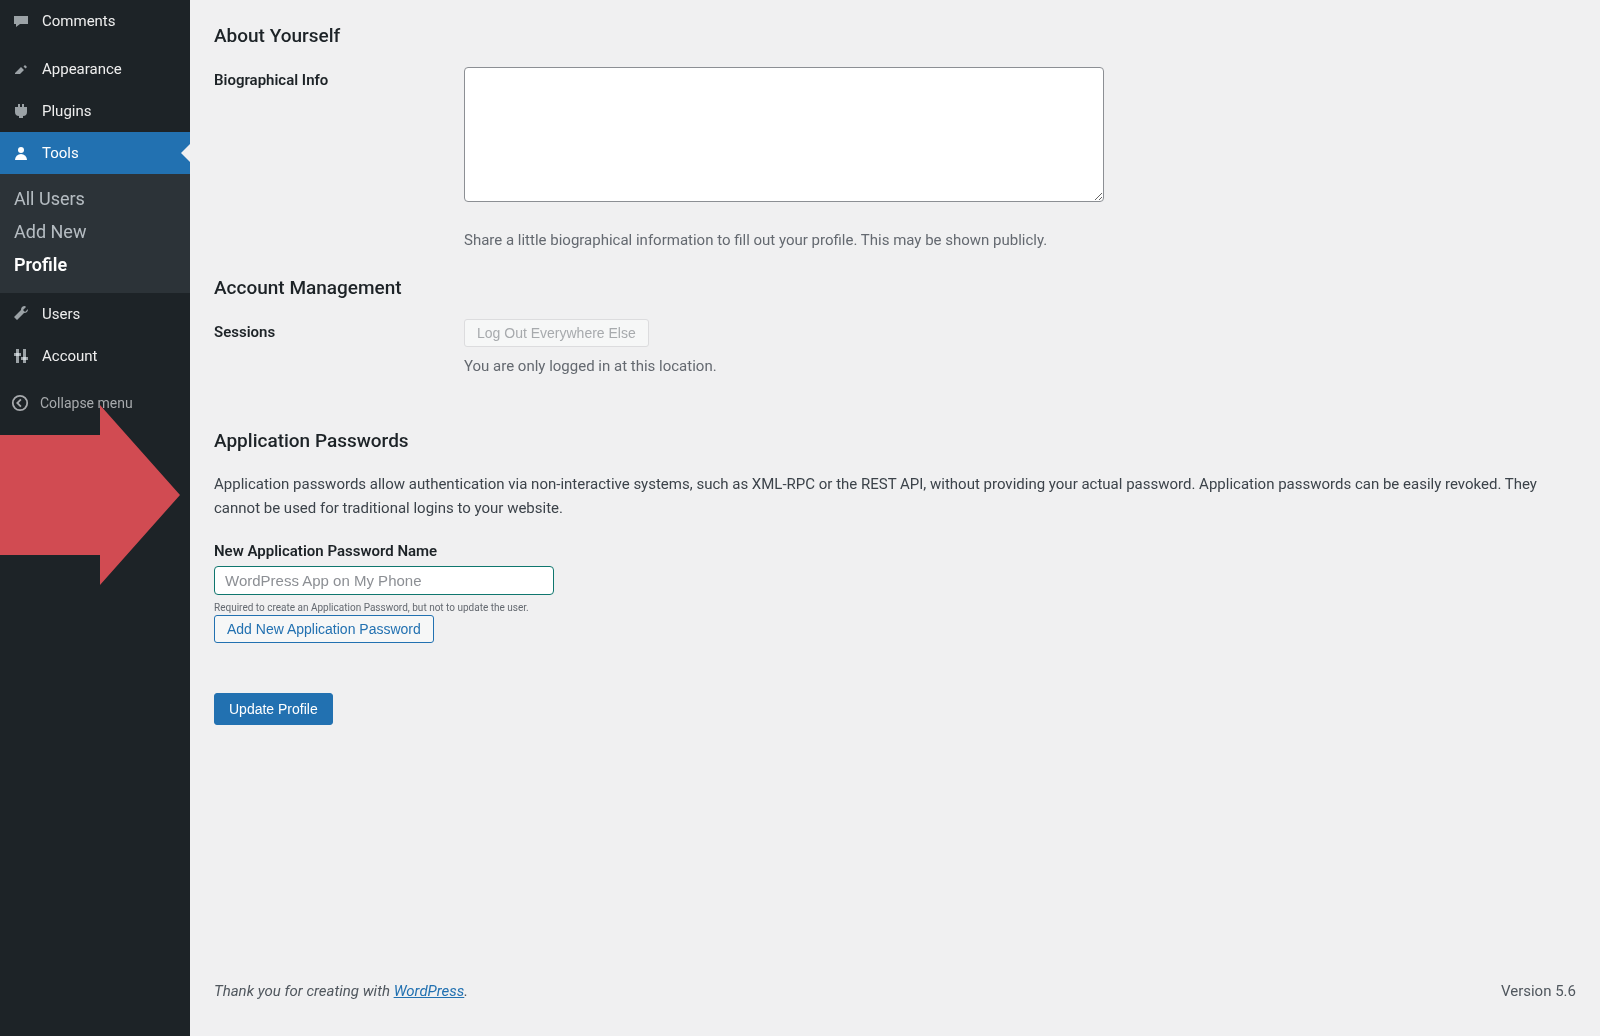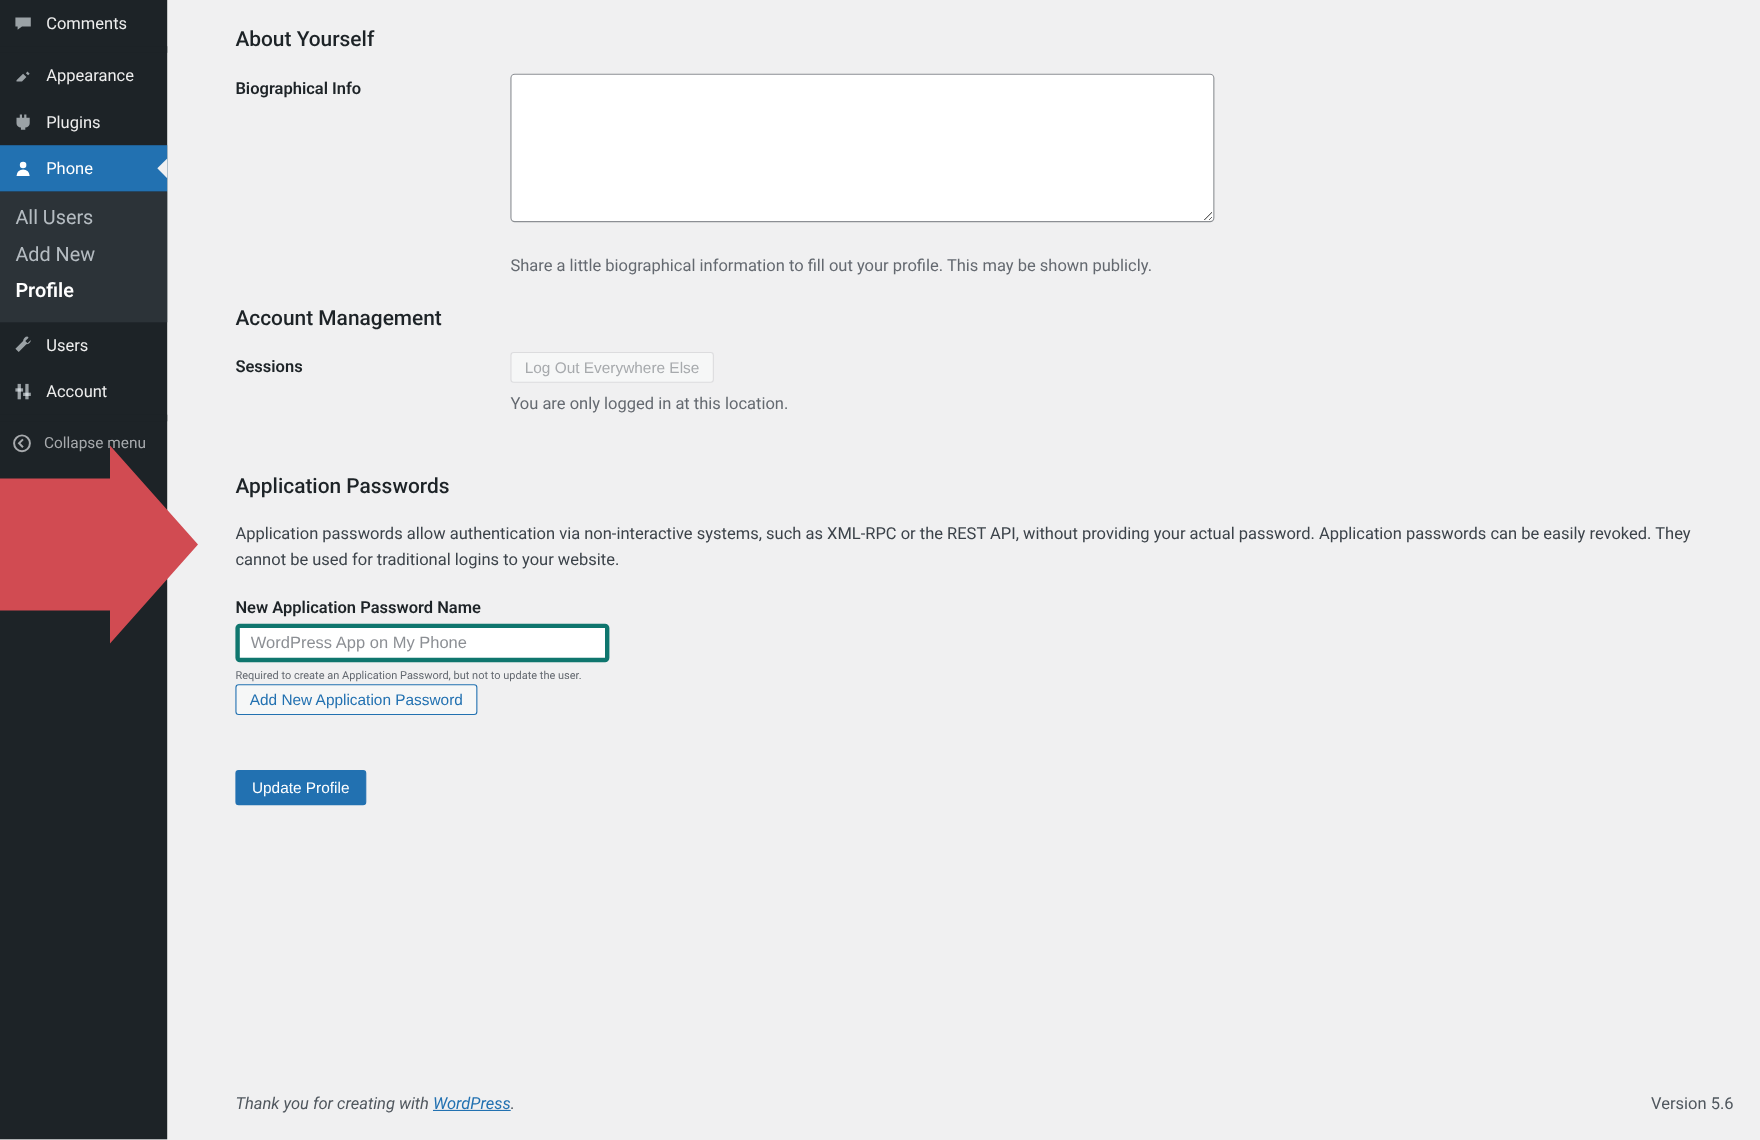--- a/index.html
+++ b/index.html
@@ -9,21 +9,21 @@
     color: #3c434a;
     font-size: 14px;
     width: 1600px;
     height: 1036px;
     overflow: hidden;
     position: relative;
   }
   .sidebar {
     position: absolute;
     left: 0; top: 0;
-    width: 152px;
+    width: 190px;
     height: 100%;
     background: #1d2327;
     color: #c3c4c7;
   }
   .side-item {
     display: flex;
     align-items: center;
     padding: 10px 10px;
     cursor: pointer;
     font-size: 15px;
@@ -160,39 +160,39 @@
   .field-label {
     font-size: 15px;
     font-weight: 600;
     color: #1d2327;
     display: block;
     margin-bottom: 6px;
   }
   .text-input {
     width: 340px;
     padding: 5px 10px;
-    border: 4px solid #0f766e;
+    border: 1px solid #0f766e;
     border-radius: 4px;
     font-size: 15px;
     background: #fff;
     color: #2c3338;
   }
   .text-input::placeholder { color: #8c8f94; }
   .help-text {
     color: #646970;
     font-size: 10px;
     line-height: 1.5;
     margin-top: 5px;
     max-width: 380px;
   }
   .footer {
     position: absolute;
     left: 24px;
     right: 24px;
-    bottom: 4px;
+    bottom: 16px;
     padding: 20px 0;
     display: flex;
     justify-content: space-between;
     font-size: 15px;
     color: #50575e;
     font-style: italic;
   }
   .footer .version { font-style: normal; color: #50575e; }
   .footer a { color: #2271b1; text-decoration: underline; }
   .big-arrow {
@@ -236,21 +236,21 @@
     <span>Plugins</span>
   </div>
 
   <div class="side-item active">
     <span class="icon">
       <svg viewBox="0 0 20 20" width="20" height="20">
           <circle cx="10" cy="7" r="3"></circle>
           <path d="M4 17a6 6 0 0 1 12 0H4z"></path>
         </svg>
     </span>
-    <span>Phone</span>
+    <span>Tools</span>
   </div>
 
   <div class="submenu">
     <a>All Users</a>
     <a>Add New</a>
     <a class="current">Profile</a>
   </div>
 
   <div class="side-item">
     <span class="icon">

